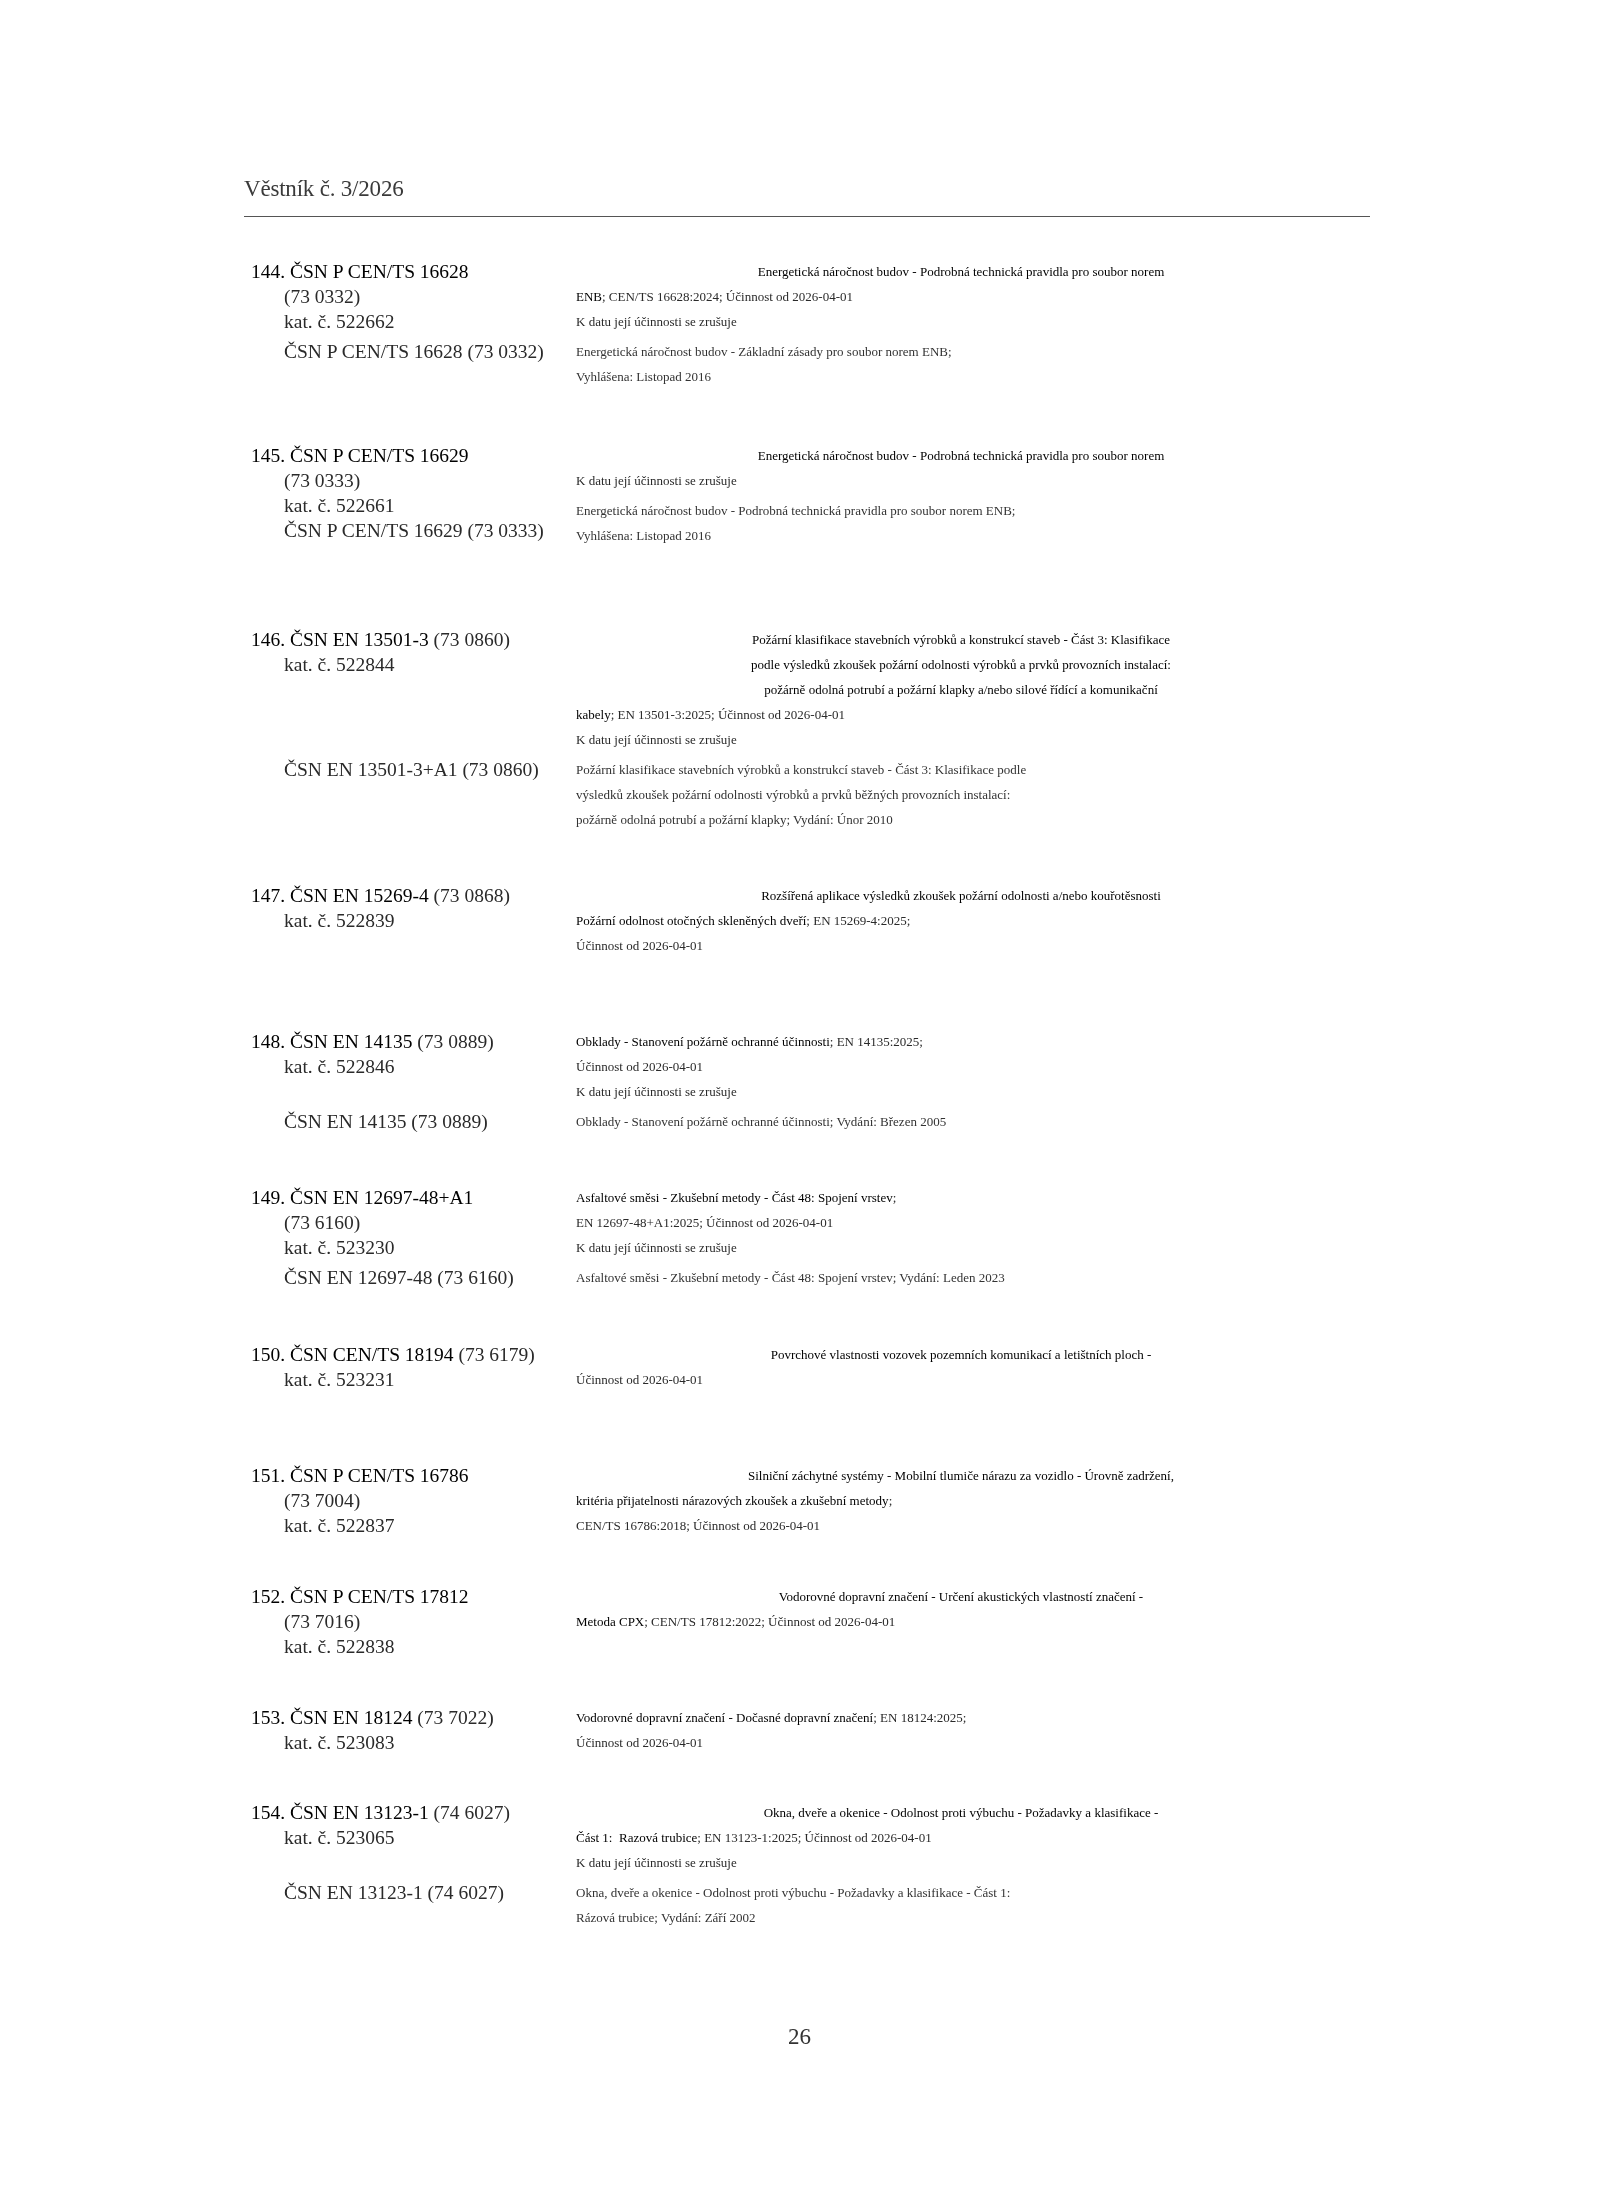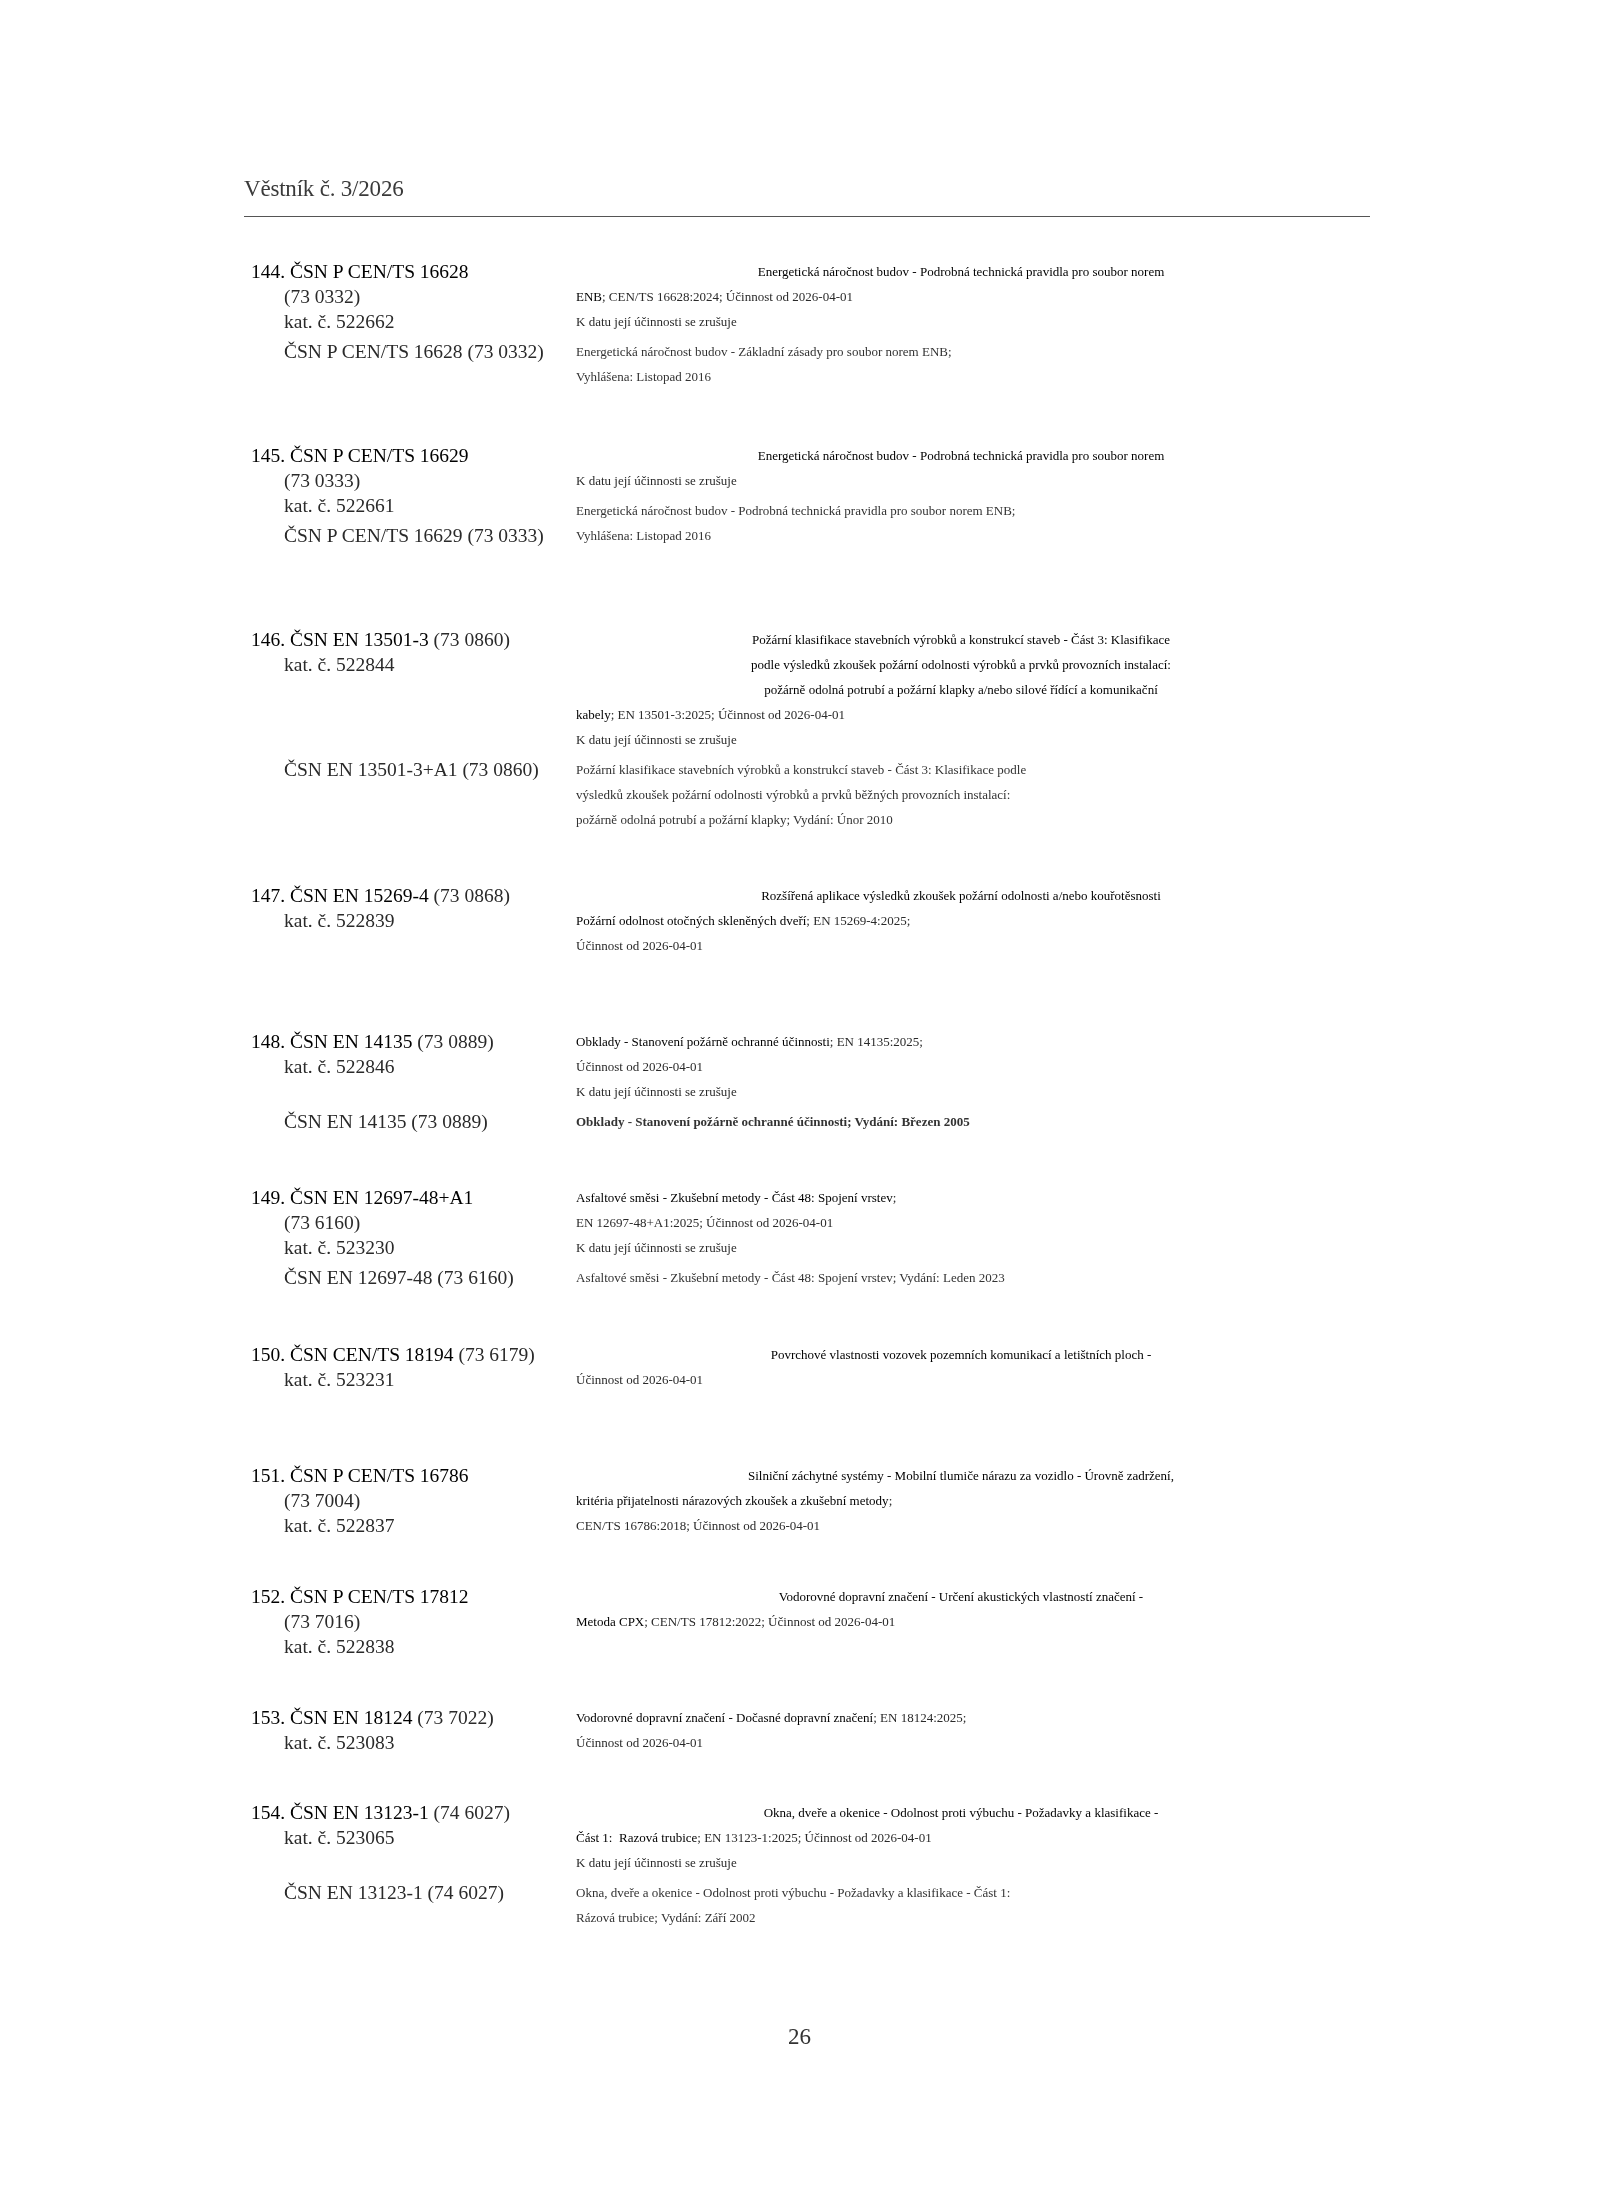--- a/index.html
+++ b/index.html
@@ -38,21 +38,21 @@
     <span class="line replaced" style="margin-top:5px;">Energetická náročnost budov - Základní zásady pro soubor norem ENB;</span>
     <span class="line replaced">Vyhlášena: Listopad 2016</span>
   </div>
 </div>
 
 <div class="entry" style="top:443px;">
   <div class="left">
     <span class="line"><b><span>145.</span> <span>ČSN P CEN/TS 16629</span></b></span>
     <span class="line indent2">(73 0333)</span>
     <span class="line indent2">kat. č. 522661</span>
-    <span class="line indent2" style="margin-top:5px;">ČSN P CEN/TS 16629 (73 0333)</span>
+    <span class="line indent2" style="">ČSN P CEN/TS 16629 (73 0333)</span>
   </div>
   <div class="right">
     <span class="line bold">Energetická náročnost budov - Podrobná technická pravidla pro soubor norem</span>
     <span class="line">K datu její účinnosti se zrušuje</span>
     <span class="line replaced" style="margin-top:5px;">Energetická náročnost budov - Podrobná technická pravidla pro soubor norem ENB;</span>
     <span class="line replaced">Vyhlášena: Listopad 2016</span>
   </div>
 </div>
 
 <div class="entry" style="top:627px;">
@@ -88,21 +88,21 @@
 <div class="entry" style="top:1029px;">
   <div class="left">
     <span class="line"><b><span>148.</span> <span>ČSN EN 14135</span></b> <span>(73 0889)</span></span>
     <span class="line indent2">kat. č. 522846</span>
     <span class="line indent2" style="margin-top:30px;">ČSN EN 14135 (73 0889)</span>
   </div>
   <div class="right">
     <span class="line"><b>Obklady - Stanovení požárně ochranné účinnosti</b><span>; EN 14135:2025;</span></span>
     <span class="line">Účinnost od 2026-04-01</span>
     <span class="line">K datu její účinnosti se zrušuje</span>
-    <span class="line replaced" style="margin-top:5px;font-weight:bold;">Obklady - Stanovení požárně ochranné účinnosti; Vydání: Březen 2005</span>
+    <span class="line replaced" style="margin-top:5px;">Obklady - Stanovení požárně ochranné účinnosti; Vydání: Březen 2005</span>
   </div>
 </div>
 
 <div class="entry" style="top:1185px;">
   <div class="left">
     <span class="line"><b><span>149.</span> <span>ČSN EN 12697-48+A1</span></b></span>
     <span class="line indent2">(73 6160)</span>
     <span class="line indent2">kat. č. 523230</span>
     <span class="line indent2" style="margin-top:5px;">ČSN EN 12697-48 (73 6160)</span>
   </div>

